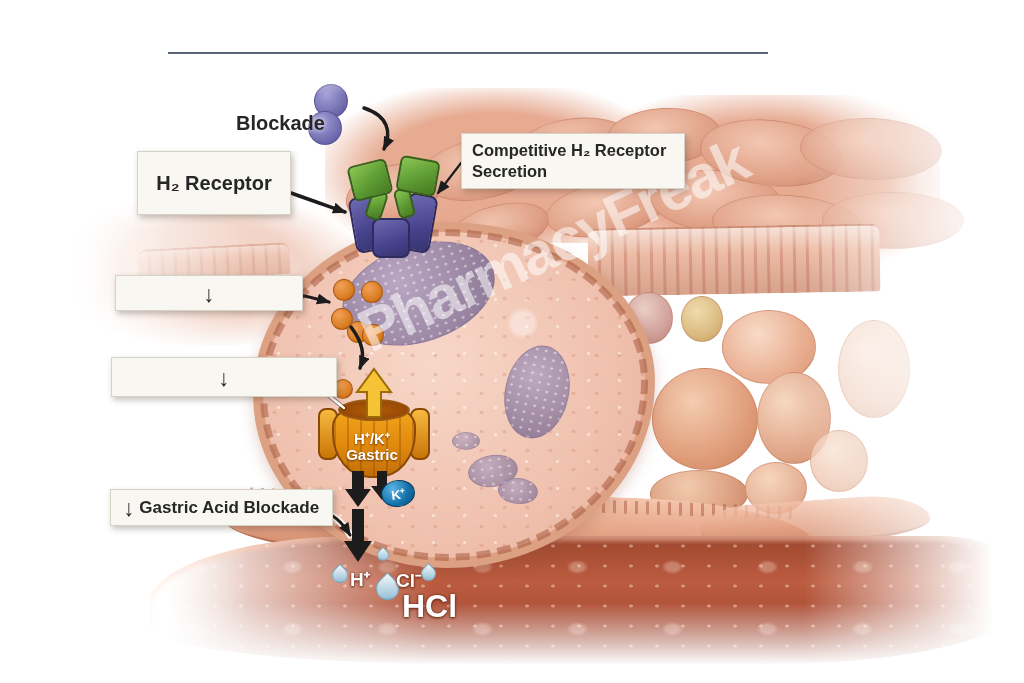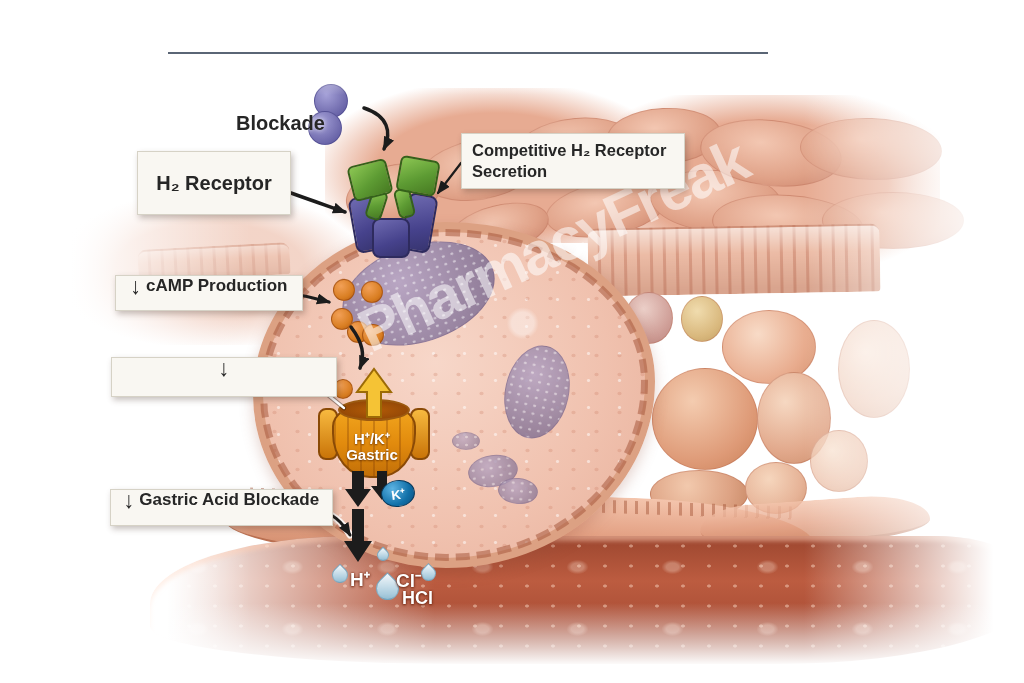--- a/index.html
+++ b/index.html
@@ -86,21 +86,21 @@
 
   .droplet{z-index:8;border-radius:0 50% 50% 50%;transform:rotate(45deg);
         background:linear-gradient(135deg,#f4f8fb,#a8cbdd 70%,#7fb0c8);
         border:1px solid rgba(104,153,180,.7);}
   .ion{z-index:8;color:#fff;font-weight:bold;font-size:19px;
         text-shadow:0 1px 3px rgba(100,30,10,.95), 0 0 2px rgba(100,30,10,.8);white-space:nowrap;}
 
   
   .label-box{z-index:8;background:var(--label_box_bg,#f9f7f2);border:1px solid #d6d2c6;
         box-shadow:2px 3px 6px rgba(70,50,40,.3);color:var(--label_text,#262626);font-weight:bold;
-        display:flex;justify-content:center;}
+        display:flex;align-items:center;justify-content:center;}
   .two-line{flex-direction:column;line-height:1.25;text-align:center;}
   .decrease{gap:5px;font-size:17px;white-space:nowrap;padding:0 8px;}
   .arrow-glyph{font-size:21px;transform:scaleY(1.1);line-height:1;}
   .histamine-label{left:236px;top:112px;z-index:8;font-size:20px;font-weight:bold;color:#262626;
         text-shadow:0 0 5px rgba(255,255,255,.9);}
 
   
   .fade{z-index:6;pointer-events:none;}
   .watermark{left:362px;top:300px;z-index:6;font-size:60px;font-weight:bold;letter-spacing:-2px;
         color:var(--watermark_white,rgba(255,255,255,.55));white-space:nowrap;
@@ -221,21 +221,20 @@
     <span>H₂ Receptor</span>
   </div>
 
   <div class="abs label-box two-line" style="left:461px;top:133px;width:212px;height:54px;font-size:16.5px;align-items:flex-start;padding-left:10px;">
     <span>Competitive H₂ Receptor</span>
     <span>Secretion</span>
   </div>
 
   <div class="abs label-box decrease" style="left:115px;top:275px;width:170px;height:34px;">
     <span class="arrow-glyph">↓</span>
-    <span>cAMP Production</span>
   </div>
 
   <div class="abs label-box decrease" style="left:111px;top:357px;width:208px;height:38px;">
     <span class="arrow-glyph">↓</span>
   </div>
 
   <div class="abs label-box decrease" style="left:110px;top:489px;width:205px;height:35px;">
     <span class="arrow-glyph">↓</span>
     <span>Gastric Acid Blockade</span>
   </div>
@@ -244,15 +243,15 @@
     <span>K⁺</span>
   </div>
 
   <div class="abs droplet" style="left:332px;top:567px;width:14px;height:14px;"></div>
   <div class="abs droplet" style="left:376px;top:577px;width:21px;height:21px;"></div>
   <div class="abs droplet" style="left:421px;top:566px;width:13px;height:13px;"></div>
   <div class="abs droplet" style="left:377px;top:549px;width:10px;height:10px;"></div>
 
   <div class="abs ion" style="left:350px;top:566px;">H⁺</div>
   <div class="abs ion" style="left:396px;top:567px;text-align:right;">Cl⁻</div>
-  <div class="abs ion" style="left:402px;top:588px;font-size:18px;">HCl</div>
+  <div class="abs ion" style="left:402px;top:588px;font-size:32px;">HCl</div>
 
 </div>
 
 </body></html>

